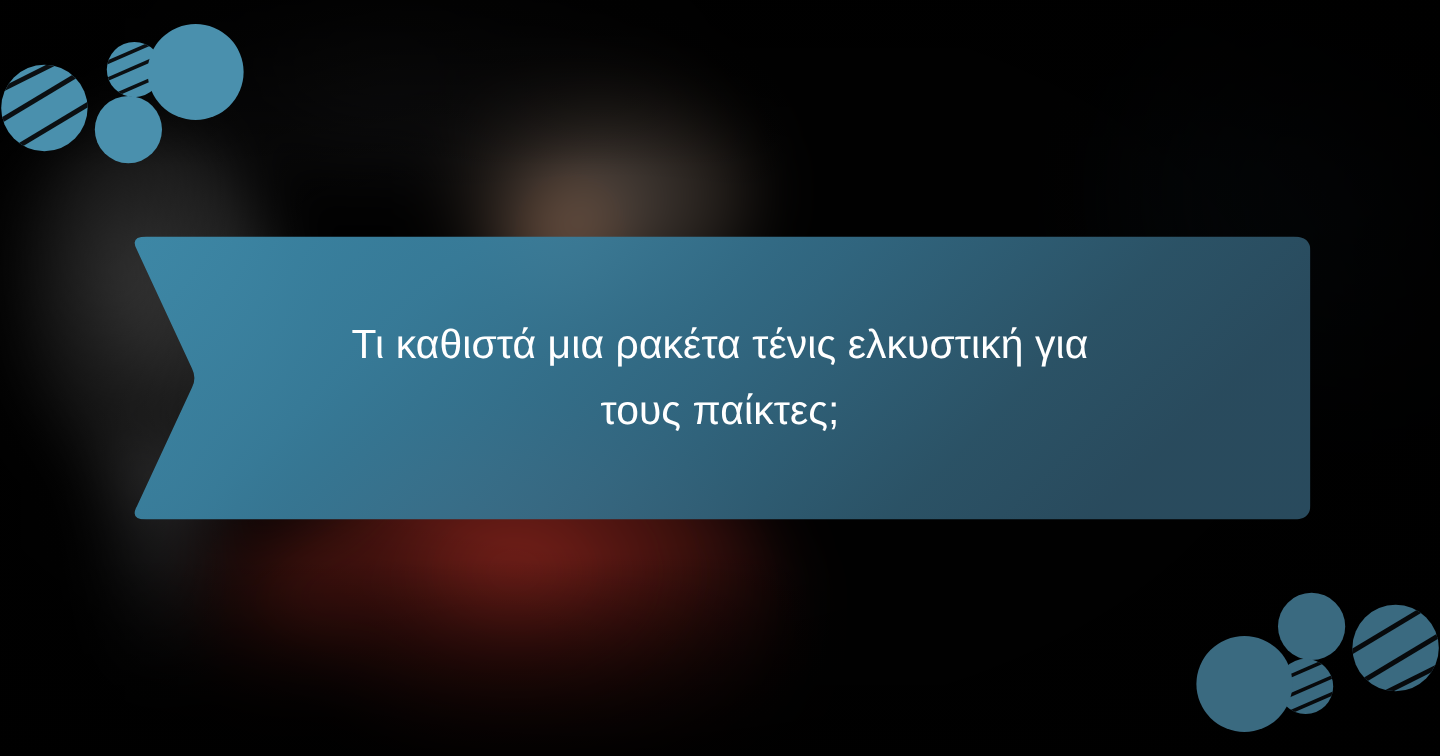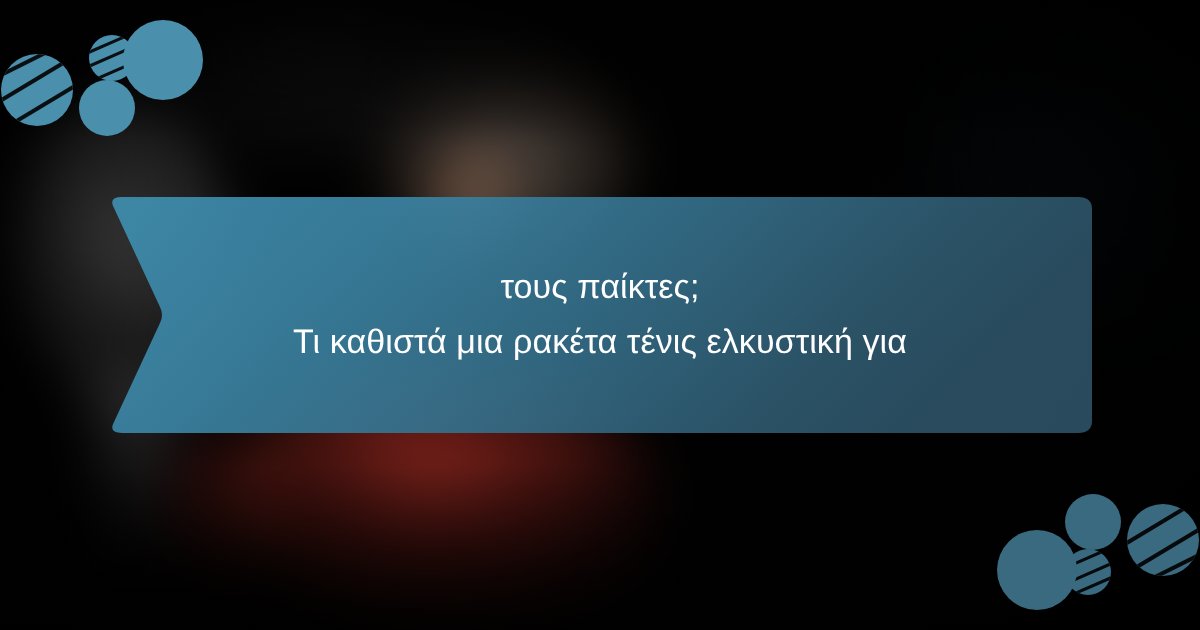--- a/index.html
+++ b/index.html
@@ -264,18 +264,18 @@
           L 14,236
           Q 0,236 6,225
           L 52,126
           Q 56,118 52,110
           L 6,11
           Q 0,0 14,0
           Z" fill="url(#banner-grad)"></path>
     </svg>
 
     <div class="banner-text">
+      <span>Τι καθιστά μια ρακέτα τένις ελκυστική για</span>
       <span>τους παίκτες;</span>
-      <span>Τι καθιστά μια ρακέτα τένις ελκυστική για</span>
     </div>
   </div>
 
 </div>
 
 </body></html>

